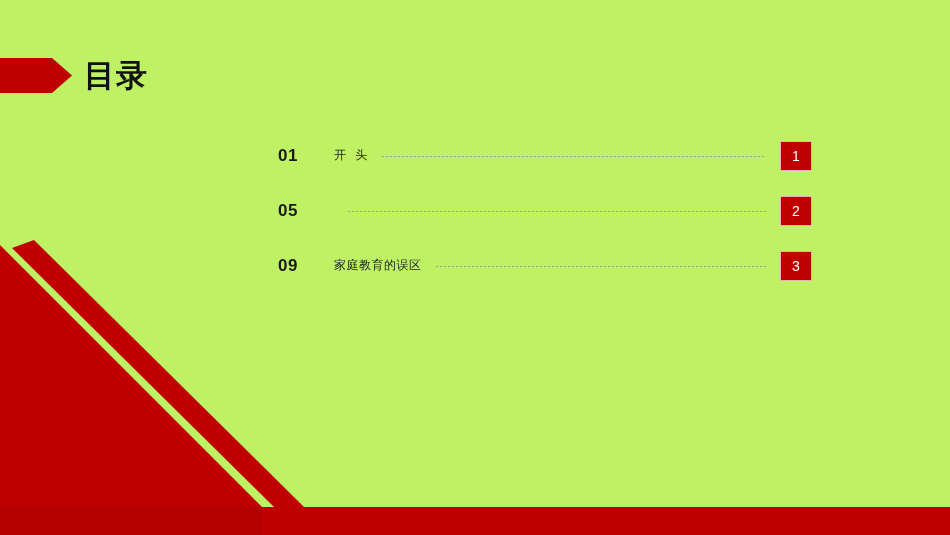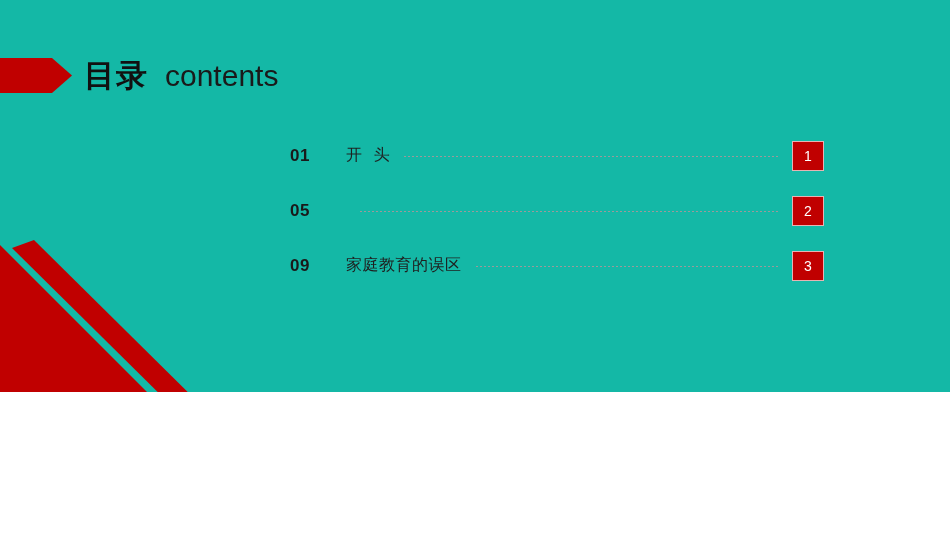--- a/index.html
+++ b/index.html
@@ -6,22 +6,22 @@
     margin: 0;
     padding: 0;
     background: #ffffff;
   }
   body {
     font-family: "Liberation Sans", "DejaVu Sans", sans-serif;
   }
   #slide {
     position: relative;
     width: 950px;
-    height: 392px;
-    background: #14b8a6;
+    height: 535px;
+    background: #bef264;
     overflow: hidden;
   }
 
   
   .deco-layer {
     position: absolute;
     left: 0;
     top: 0;
     width: 950px;
     height: 535px;
@@ -61,42 +61,42 @@
     font-size: 30px;
     font-weight: 400;
     color: #1a1a1a;
     margin-left: 17px;
     line-height: 1;
   }
 
   
   .toc {
     position: absolute;
-    left: 290px;
+    left: 278px;
     top: 128px;
     width: 534px;
   }
   .toc-row {
     position: relative;
     height: 55px;
     display: flex;
     align-items: center;
   }
   .row-num {
     font-family: "Liberation Sans", sans-serif;
     font-size: 17px;
     font-weight: 700;
     color: #1a1a1a;
     width: 56px;
     flex: 0 0 auto;
     letter-spacing: 0.5px;
   }
   .row-label {
     font-family: "DejaVu Serif", "Liberation Serif", serif;
-    font-size: 16px;
+    font-size: 12px;
     font-weight: 400;
     color: #1f1f1f;
     flex: 0 0 auto;
     white-space: pre;
     letter-spacing: 0.5px;
     text-align: right;
   }
   .row-dots {
     flex: 1 1 auto;
     height: 1px;
@@ -139,21 +139,20 @@
 
     <rect x="262" y="507" width="688" height="28" fill="#c00000"></rect>
   </svg>
 
   <div class="header">
     <svg class="pennant" viewBox="0 0 72 35" xmlns="http://www.w3.org/2000/svg">
       <polygon points="0,0 52,0 72,17.5 52,35 0,35" fill="#c00000"></polygon>
     </svg>
     <div class="title-wrap">
       <span class="title-cn">目录</span>
-      <span class="title-en">contents</span>
     </div>
   </div>
 
   <div class="toc">
 
     <div class="toc-row">
       <span class="row-num">01</span>
       <span class="row-label">开  头</span>
       <span class="row-dots"></span>
       <span class="row-badge">1</span>

